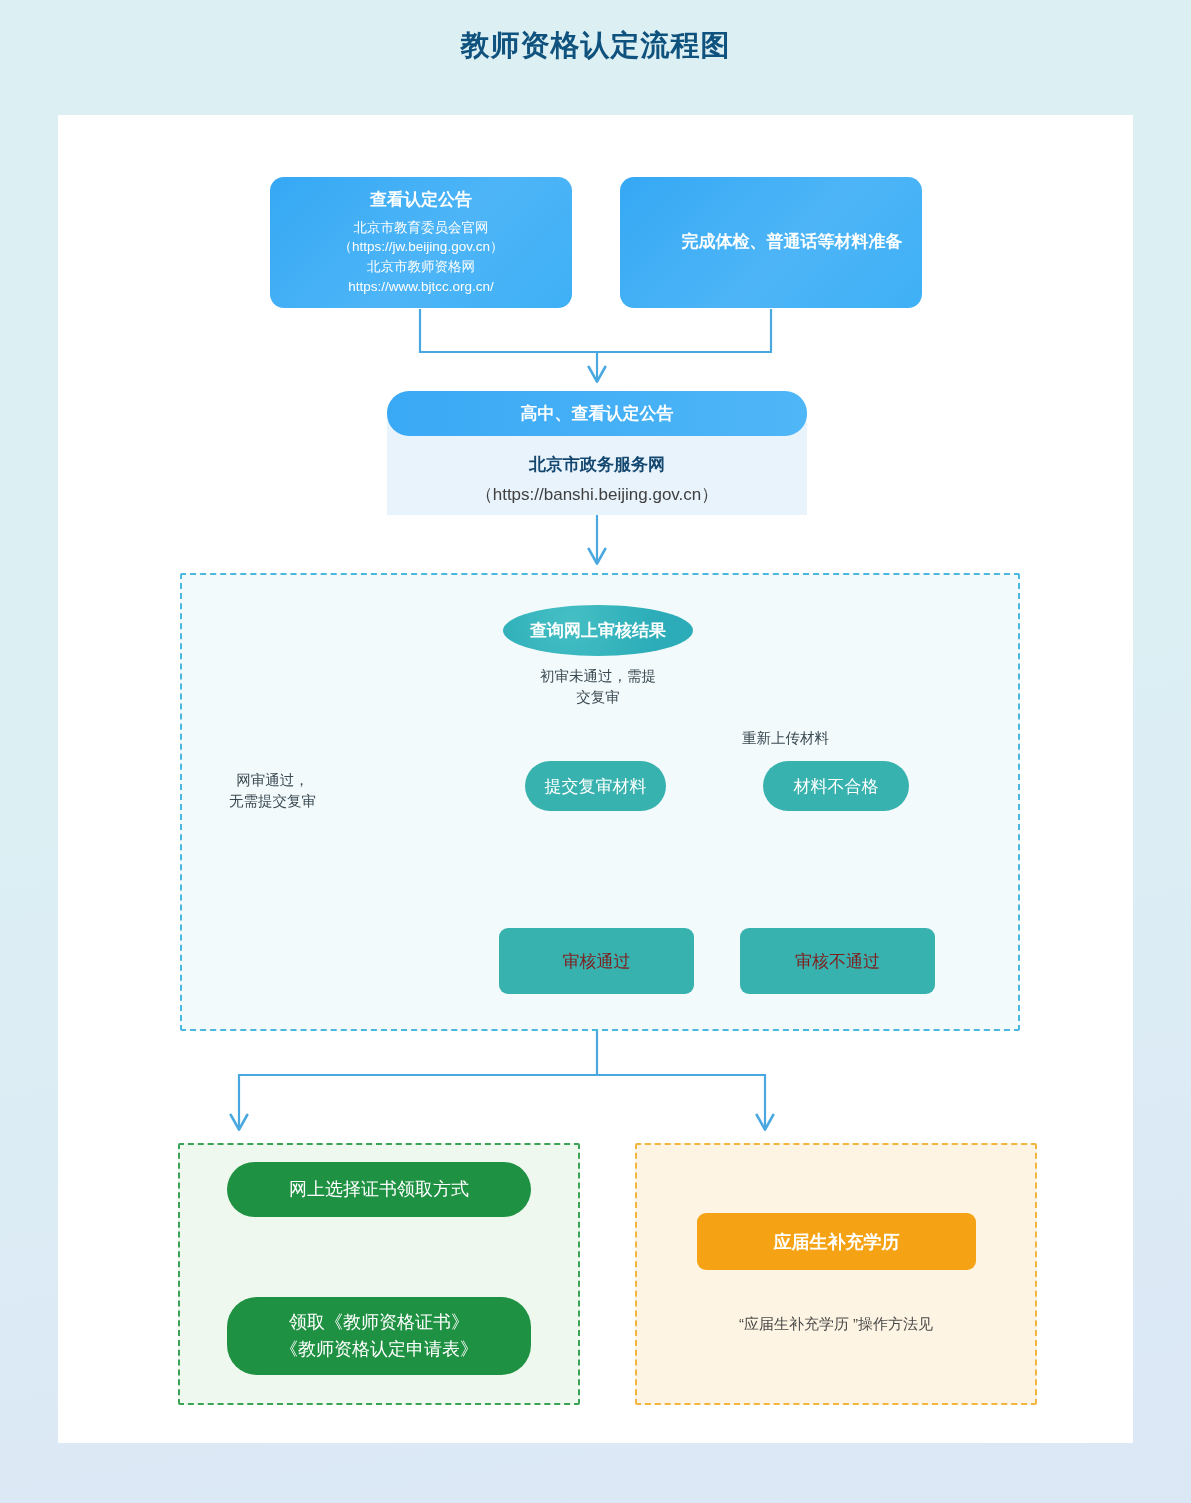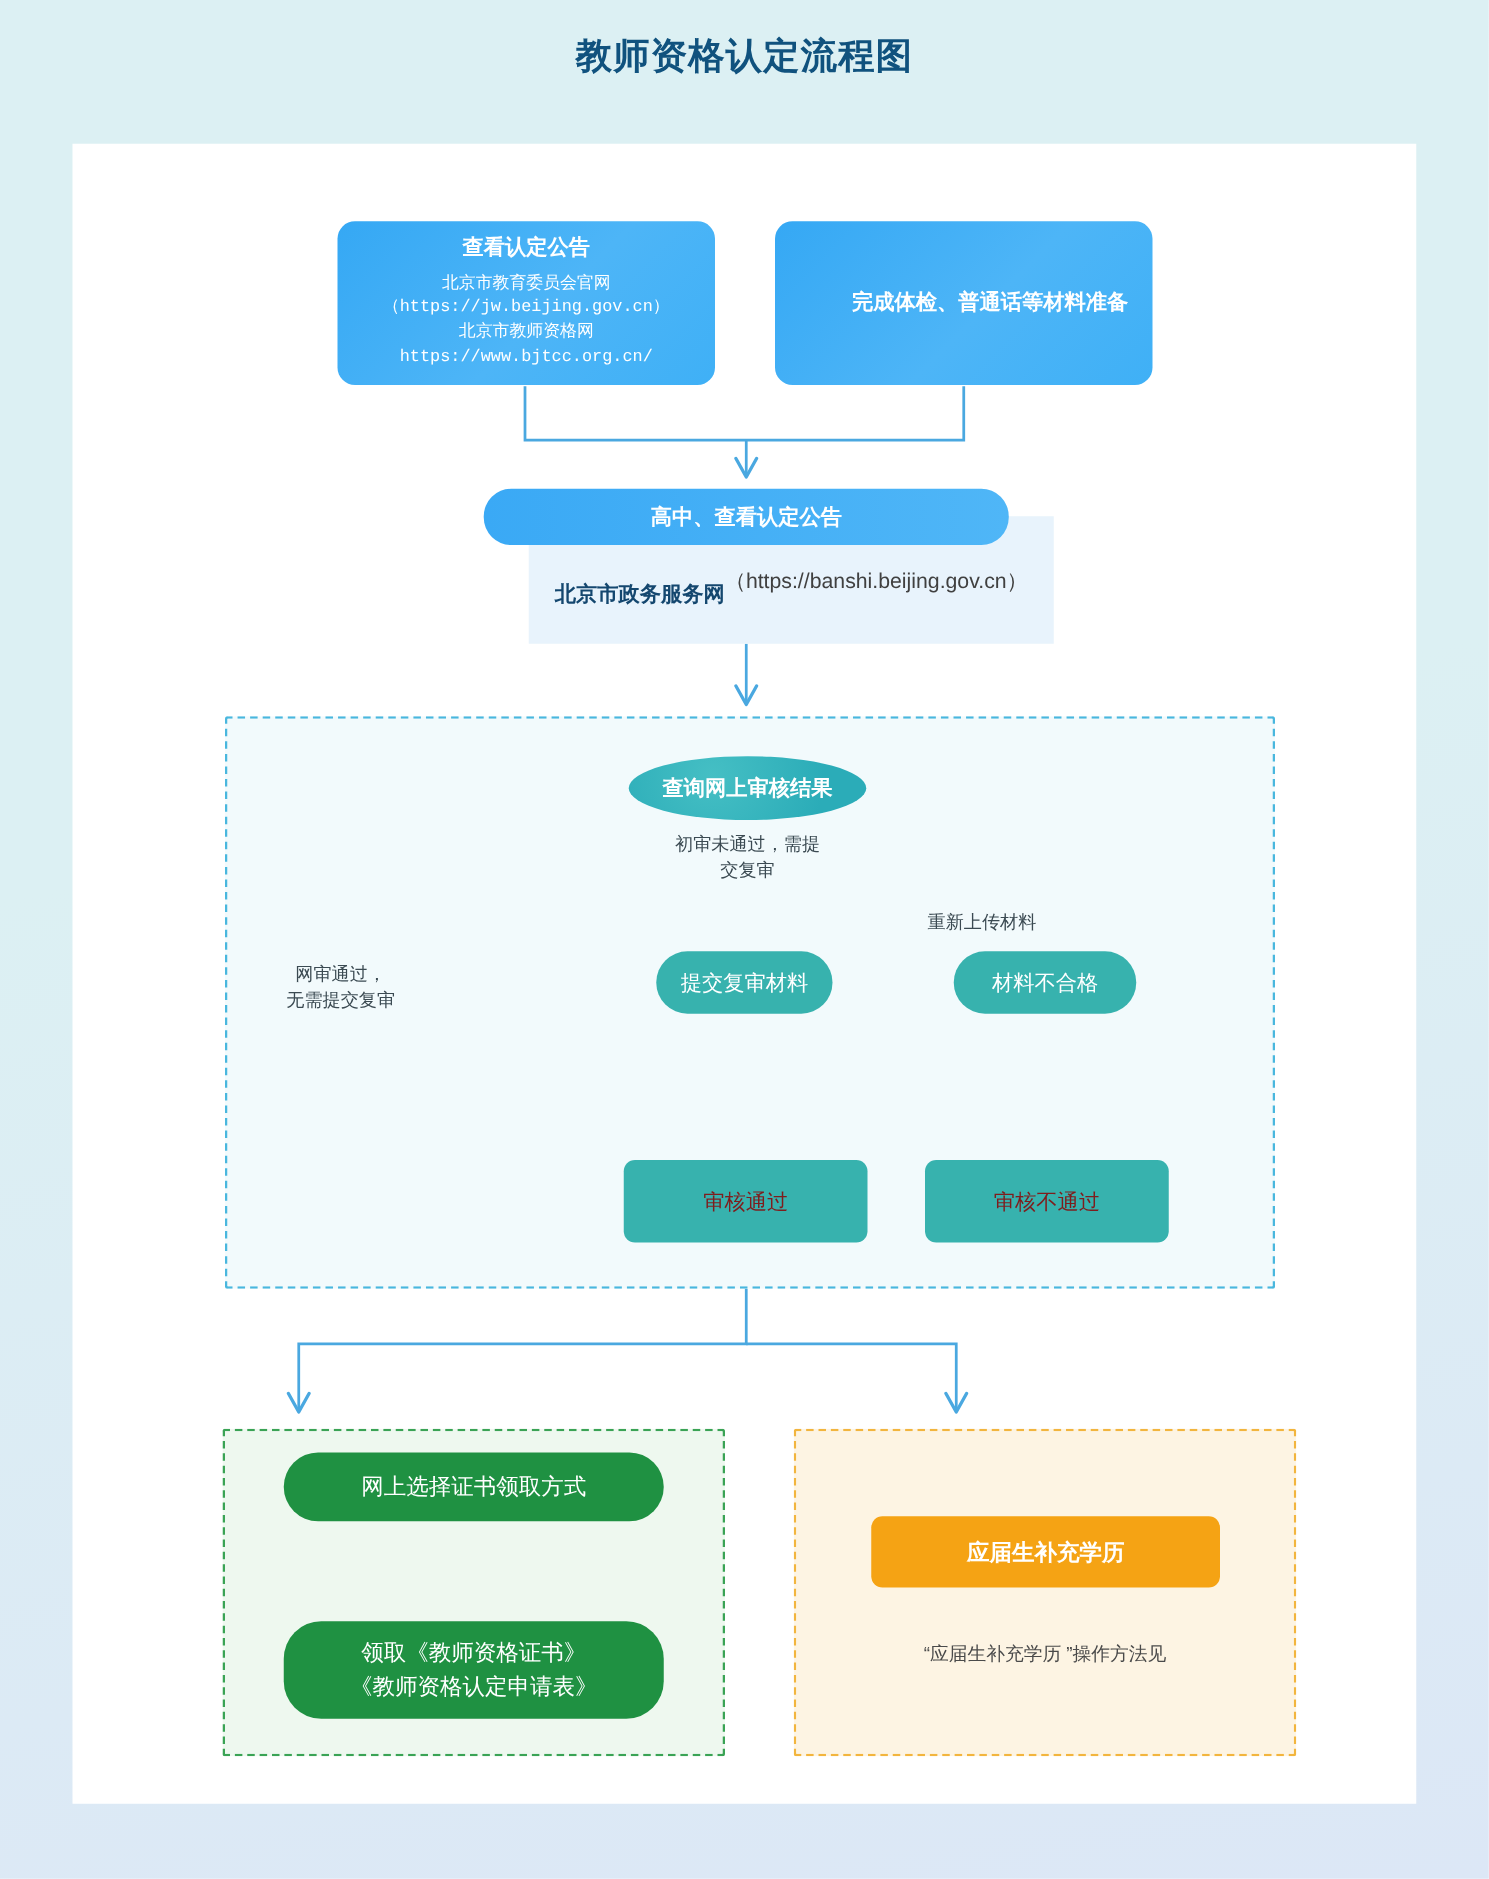--- a/index.html
+++ b/index.html
@@ -62,24 +62,23 @@
     background: linear-gradient(90deg, #3aa9f5 0%, #4fb6f7 100%);
     border-radius: 22px;
     color: #fff;
     font-size: 17px;
     font-weight: bold;
     display: flex; align-items: center; justify-content: center;
   }
   .pill-body {
     position: absolute;
     background: #e8f3fc;
-    display: flex; flex-direction: row;
+    display: flex; flex-direction: column;
     align-items: center; justify-content: center;
     color: #1b5f92;
-    margin-left: 36px;
   }
   .pill-body .b1 { font-size: 17px; font-weight: bold; color: #14476f; margin-bottom: 7px;}
   .pill-body .b2 { font-size: 17px; color: #404040; }
 
   
   .ellipse {
     position: absolute;
     background: radial-gradient(circle at 35% 30%, #45bfc4 0%, #2bacb8 70%);
     border-radius: 50%;
     color: #fff; font-size: 17px; font-weight: bold;
@@ -204,21 +203,21 @@
 
     <path d="M597,1031 L597,1075 L239,1075 L239,1128" marker-end="url(#arrBlue)"></path>
     <path d="M597,1075 L765,1075 L765,1128" marker-end="url(#arrBlue)"></path>
   </g>
 
   <g stroke="#3fae4e" stroke-width="5" fill="none">
     <path d="M379,1222 L379,1278" marker-end="url(#arrGreen)"></path>
   </g>
 </svg>
 
-<div class="node blue-box" style="left:270px; top:177px; width:302px; height:131px;font-family:Liberation Mono, monospace;">
+<div class="node blue-box" style="left:270px; top:177px; width:302px; height:131px;">
   <div class="hd">查看认定公告</div>
   <div class="sub">北京市教育委员会官网</div>
   <div class="sub">（https://jw.beijing.gov.cn）</div>
   <div class="sub">北京市教师资格网</div>
   <div class="sub">https://www.bjtcc.org.cn/</div>
 </div>
 
 <div class="node blue-box" style="left:620px; top:177px; width:302px; height:131px;padding-left:42px;">
   <div class="hd" style="margin-bottom:0;">完成体检、普通话等材料准备</div>
 </div>

